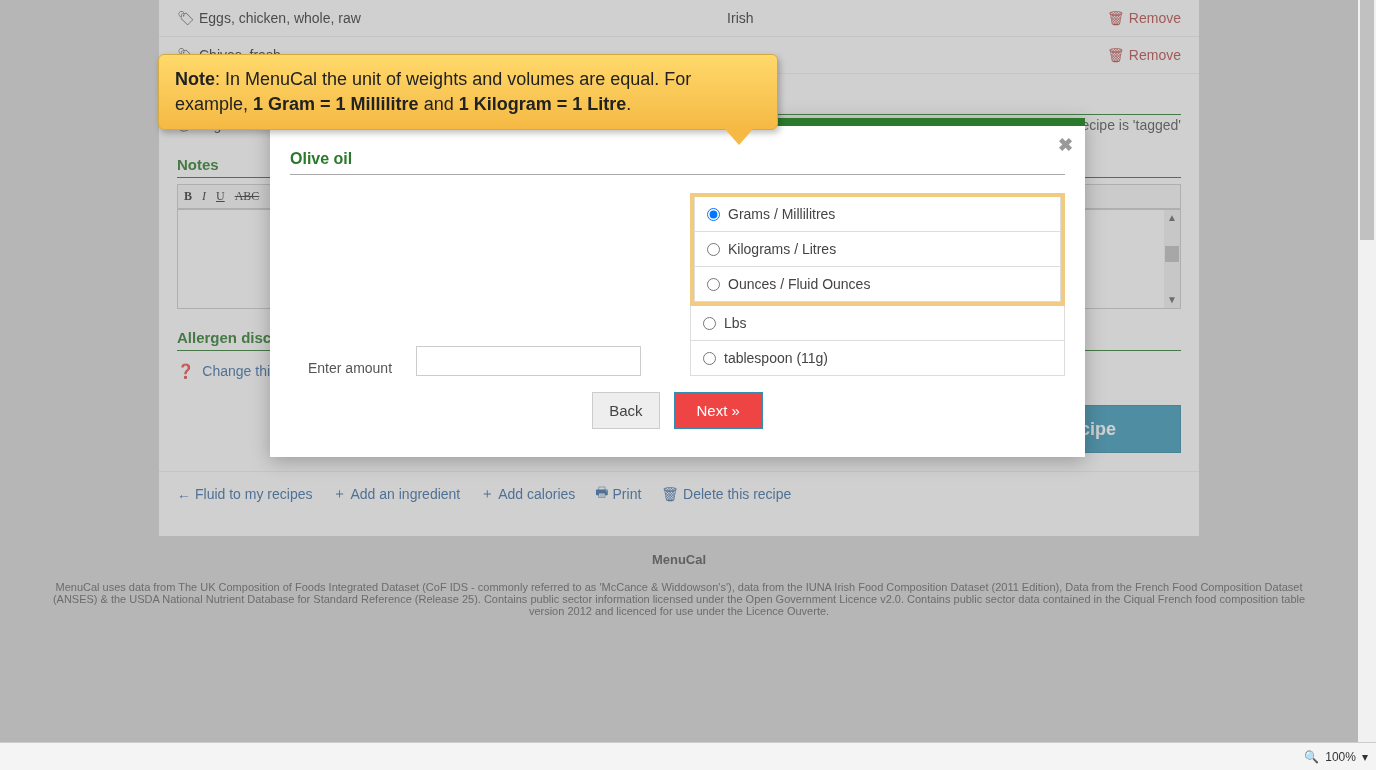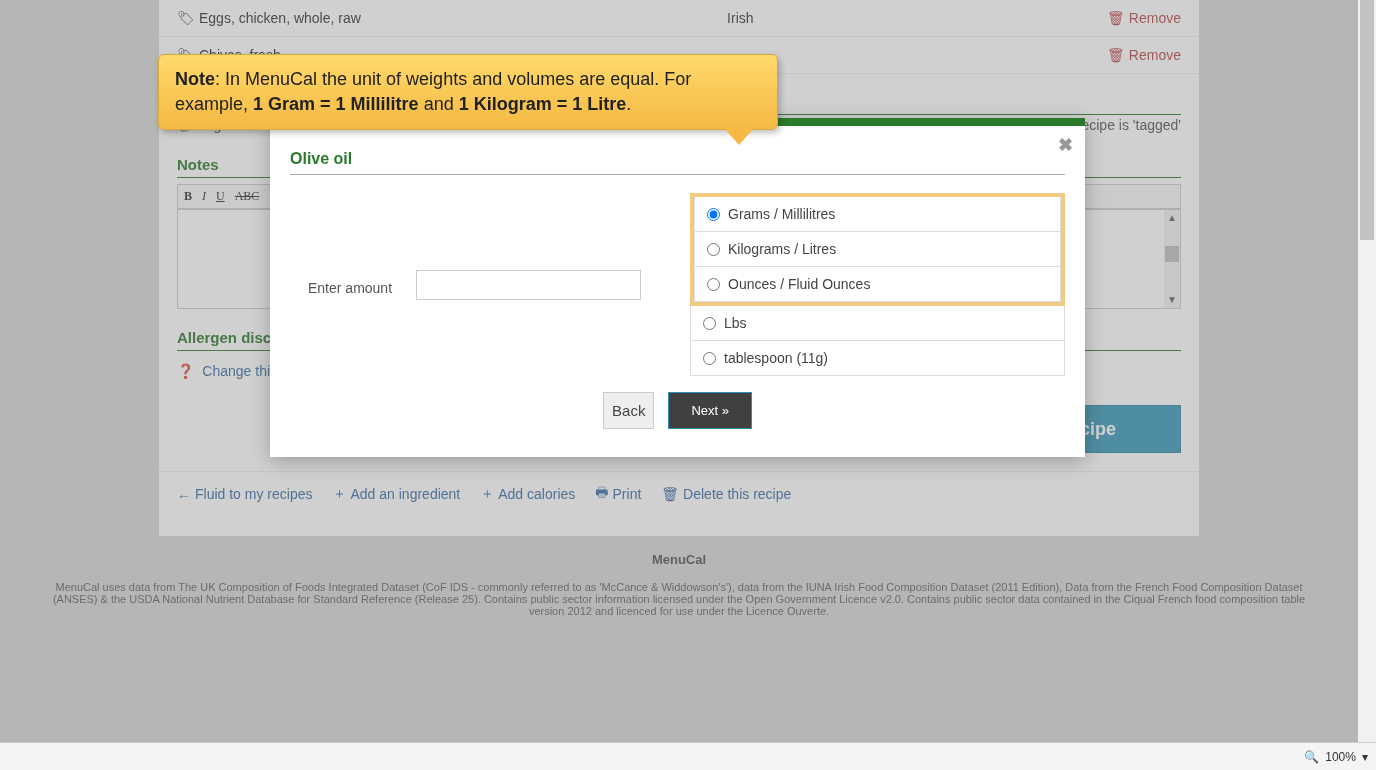--- a/index.html
+++ b/index.html
@@ -25,31 +25,31 @@
 .save-btn { margin: 18px 18px 18px auto; width: 230px; height: 48px; background: #3a99b8; color: #fff; border: 1px solid #2f8aa6; font-size: 18px; font-weight: bold; display: flex; align-items: center; justify-content: center; cursor: pointer; float: right; }
 .footer-links { clear: both; border-top: 1px solid #eee; padding: 10px 18px; display: flex; gap: 20px; color: #3a6ea5; font-size: 14px; }
 .footer-links .lk { cursor: pointer; display: flex; align-items: center; gap: 4px; }
 .app-footer { text-align: center; padding: 16px 40px; color: #666; font-size: 11px; }
 .app-footer .brand { font-weight: bold; color: #555; font-size: 13px; margin-bottom: 14px; display: block; }
 .overlay { position: absolute; inset: 0; background: rgba(120,120,120,0.35); }
 .modal { position: absolute; left: 270px; top: 118px; width: 815px; background: #fff; border-top: 8px solid #2b7a2b; box-shadow: 0 4px 18px rgba(0,0,0,0.25); padding: 24px 20px 28px 20px; }
 .modal .close { position: absolute; right: 12px; top: 8px; color: #999; font-size: 18px; cursor: pointer; font-weight: bold; }
 .modal-title { color: #2b7a2b; font-weight: bold; font-size: 16px; border-bottom: 1px solid #aaa; padding-bottom: 6px; margin-bottom: 18px; }
 .modal-body { display: flex; gap: 30px; }
-.left-col { width: 370px; display: flex; gap: 24px; align-items: center; padding-left: 18px; }
+.left-col { width: 370px; display: flex; gap: 24px; align-items: flex-end; padding-left: 18px; }
 .left-col label { color: #555; padding-top: 6px; }
 .left-col input { width: 225px; height: 30px; border: 1px solid #ccc; padding: 4px 8px; }
 .radio-list { flex: 1; }
 .radio-item { border: 1px solid #ddd; border-top: none; padding: 9px 12px; display: flex; align-items: center; gap: 8px; color: #444; }
 .radio-item:first-child { border-top: 1px solid #ddd; }
 .highlight-box { border: 4px solid #f1cb80; padding: 0; }
 .highlight-box .radio-item:first-child { border-top: none; }
 .modal-buttons { display: flex; justify-content: center; gap: 14px; margin-top: 16px; }
-.btn-back { background: #eee; border: 1px solid #ccc; padding: 9px 8px; color: #444; font-size: 15px; cursor: pointer; }
-.btn-next { background: #404040; border: 1px solid #2f8fb5; padding: 9px 22px; color: #fff; font-size: 13px; cursor: pointer; }
+.btn-back { background: #eee; border: 1px solid #ccc; padding: 9px 16px; color: #444; font-size: 15px; cursor: pointer; }
+.btn-next { background: #ef4444; border: 1px solid #2f8fb5; padding: 9px 22px; color: #fff; font-size: 15px; cursor: pointer; }
 .tooltip-box { position: absolute; left: 158px; top: 54px; width: 620px; background: linear-gradient(#ffd96b, #f5b944); border: 1px solid #d4a93e; border-radius: 6px; padding: 12px 16px; font-size: 18px; color: #222; box-shadow: 2px 3px 6px rgba(0,0,0,0.25); z-index: 50; line-height: 1.4; }
 .tooltip-box::after { content: ''; position: absolute; right: 24px; bottom: -16px; border-left: 14px solid transparent; border-right: 14px solid transparent; border-top: 16px solid #f5b944; }
 .browser-scroll { position: absolute; right: 0; top: 0; bottom: 28px; width: 18px; background: #f1f1f1; }
 .browser-scroll .thumb { position: absolute; top: 0; left: 2px; right: 2px; height: 240px; background: #c1c1c1; }
 .status-bar { position: absolute; left: 0; right: 0; bottom: 0; height: 28px; background: #f4f4f4; border-top: 1px solid #ccc; display: flex; align-items: center; justify-content: flex-end; padding-right: 8px; font-size: 12px; color: #333; gap: 6px; }
 .tags-hdr { display:flex; align-items:center; gap:6px; color:#2b7a2b; font-weight:bold; font-size:15px; padding:18px 0 4px 0; margin:0 18px; border-bottom:1px solid #2b7a2b; }
 .tags-hdr .addedit { color:#3a6ea5; text-decoration:underline; font-weight:normal; }
 </style>
 </head>
 <body>

